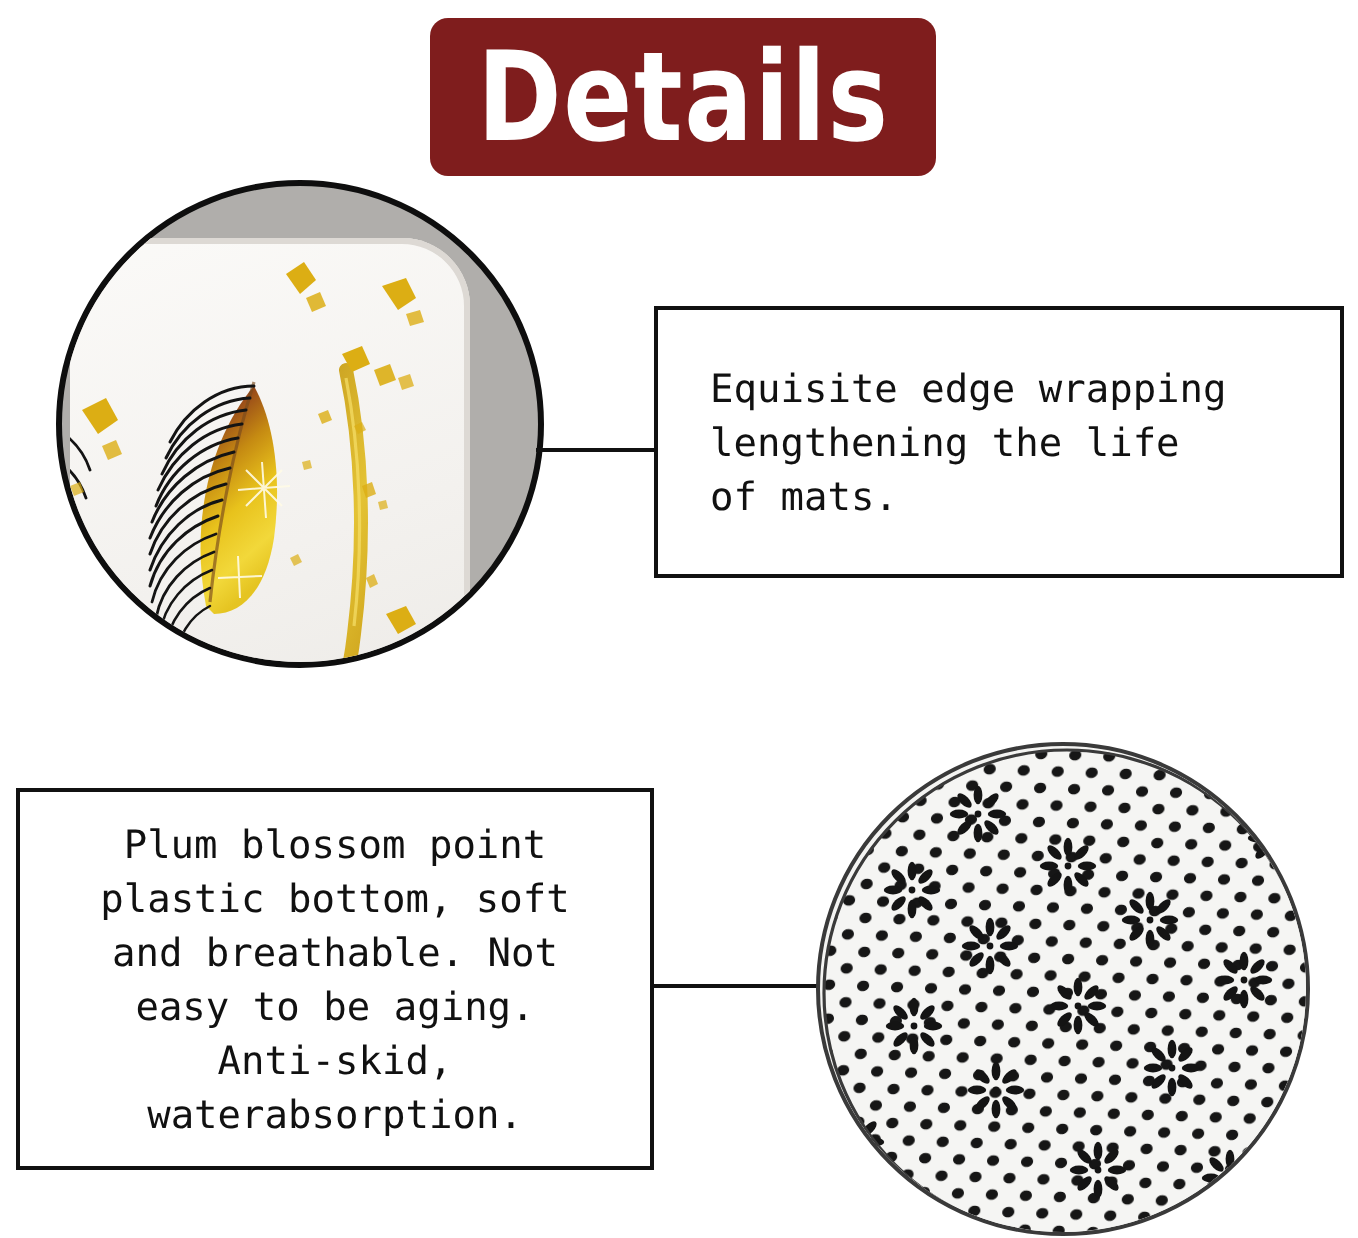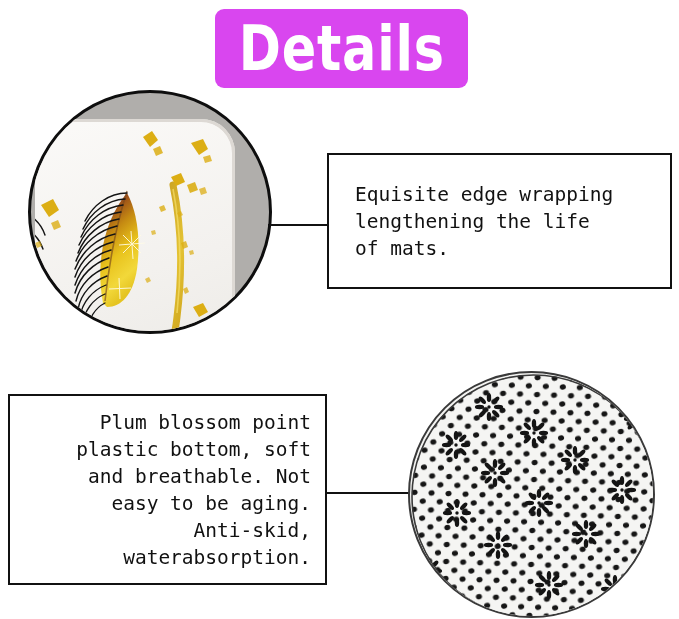--- a/index.html
+++ b/index.html
@@ -15,21 +15,21 @@
     font-family: "DejaVu Sans Mono", monospace;
   }
 
   
   #title-banner {
     position: absolute;
     left: 215px;
     top: 9px;
     width: 253px;
     height: 79px;
-    background: #d946ef;
+    background: #7f1d1d;
     border-radius: 9px;
     display: flex;
     align-items: center;
     justify-content: center;
   }
   #title-text {
     color: #ffffff;
     font-family: "DejaVu Sans", sans-serif;
     font-weight: bold;
     font-size: 62px;
@@ -68,21 +68,21 @@
   }
   #callout-box-edge .callout-text { text-align: left; }
 
   #callout-box-bottom {
     left: 8px;
     top: 394px;
     width: 319px;
     height: 191px;
     padding: 0 14px;
   }
-  #callout-box-bottom .callout-text { text-align: right; }
+  #callout-box-bottom .callout-text { text-align: center; }
 
   
   .connector {
     position: absolute;
     background: #111111;
     height: 2px;
   }
   #connector-top  { left: 268px; top: 224px; width: 61px; }
   #connector-bottom { left: 325px; top: 492px; width: 85px; }
 

